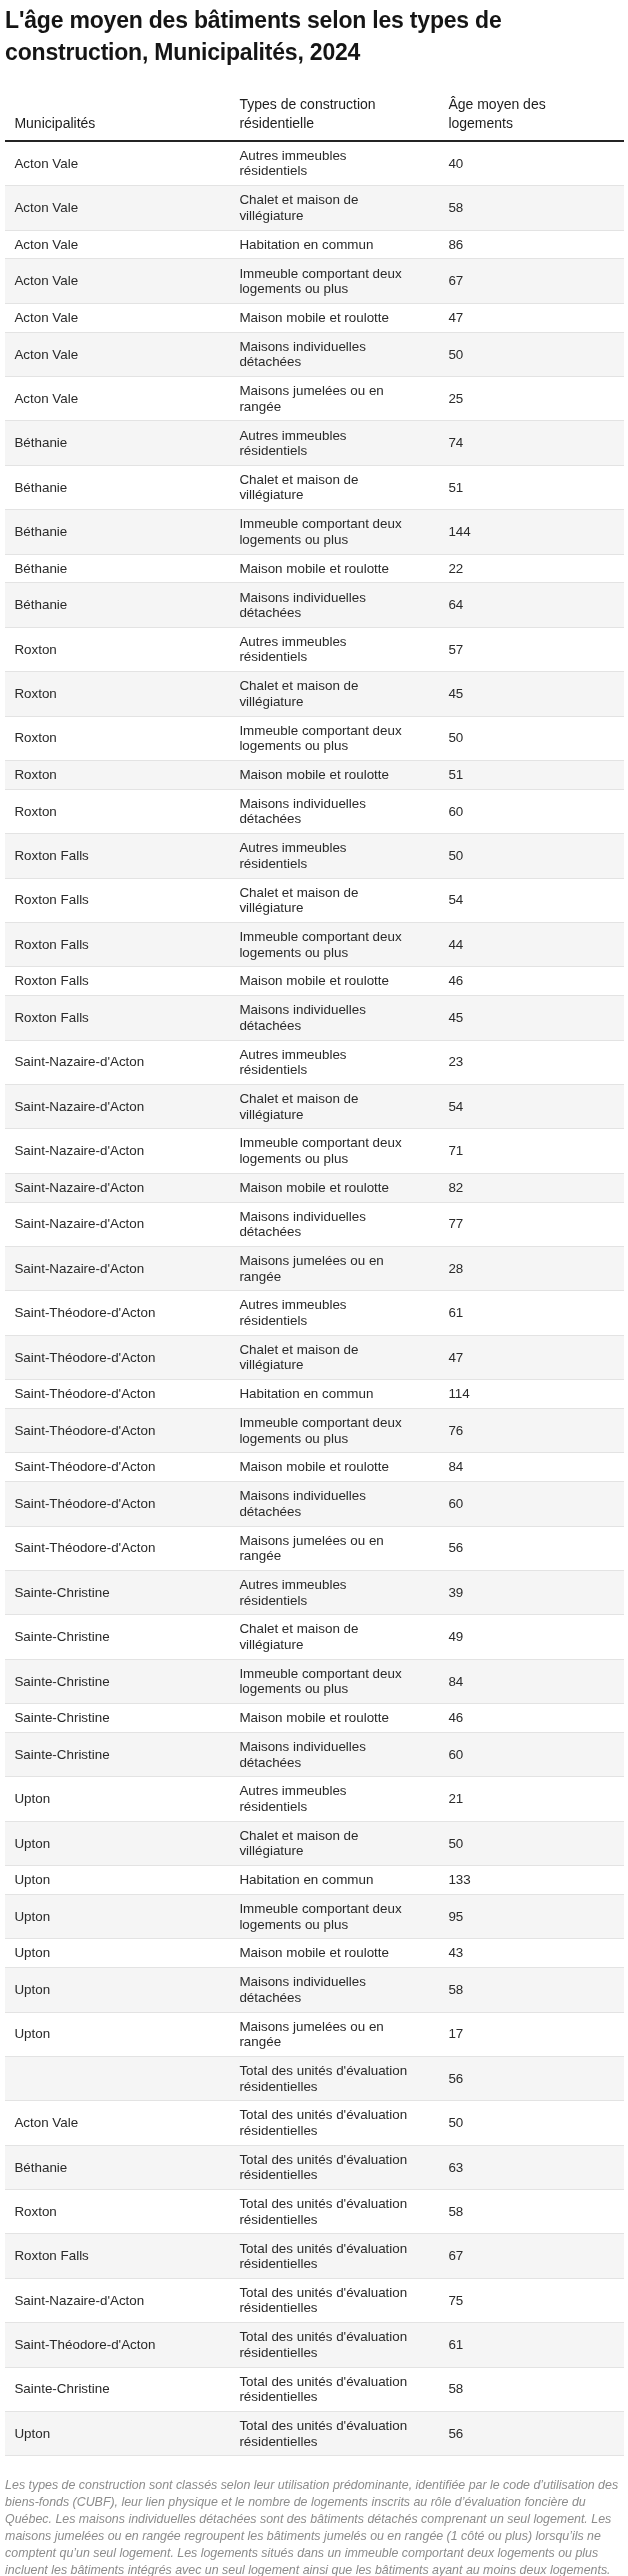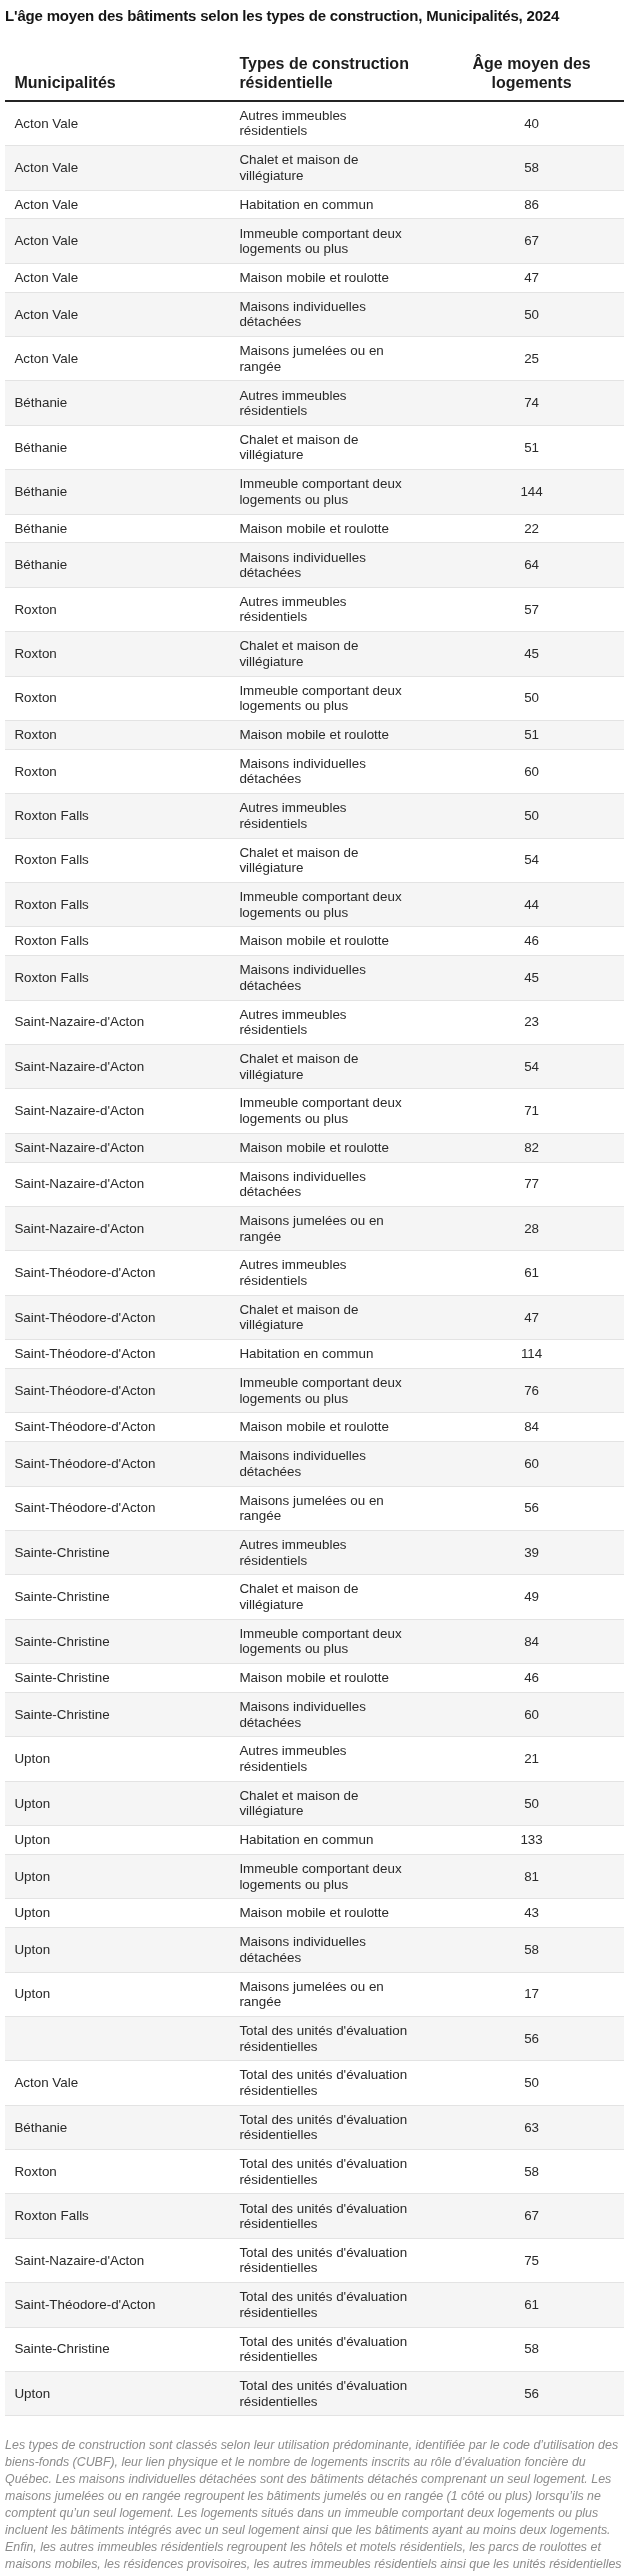--- a/index.html
+++ b/index.html
@@ -1,61 +1,61 @@
 <!DOCTYPE html>
 <html lang="fr" style="font-size:8.2px"><head>
 <meta charset="utf-8">
 <style>
   html, body { margin: 0; padding: 0; background: #ffffff; }
   body { font-family: "Liberation Sans", "DejaVu Sans", sans-serif; color: #242424; }
   .page { width: 629px; box-sizing: border-box; padding: 3.1px 4.1px 7.2px 4.1px; }
 
   .page-title {
-    font-size: 15px;
-    line-height: 24px;
+    font-size: 23px;
+    line-height: 32px;
     font-weight: 700;
     color: #151515;
     margin: 1px 0 0 1px;
     letter-spacing: -0.2px;
     max-width: 613px;
   }
 
   table.data-table {
     border-collapse: collapse;
     table-layout: fixed;
     width: 619px;
     margin: 27px 0 0 1px;
   }
   col.c-muni { width: 225px; }
   col.c-type { width: 209px; }
   col.c-val  { width: 185px; }
 
   thead th {
-    font-size: 16px;
+    font-size: 14px;
     line-height: 18.5px;
-    font-weight: 700;
+    font-weight: 400;
     color: #1d1d1d;
     text-align: left;
     vertical-align: bottom;
     padding: 0 9.3px 7.7px 9.3px;
     white-space: pre-line;
     border-bottom: 2.1px solid #242424;
   }
-  thead th.h-val { text-align: center; }
+  thead th.h-val { text-align: left; }
 
   tbody td {
     font-size: 13.4px;
     line-height: 15.5px;
     color: #2a2a2a;
     padding: 6.2px 9.3px;
     vertical-align: middle;
     white-space: pre-line;
     border-bottom: 1px solid #e3e3e3;
   }
-  tbody td.t-val { text-align: center; }
+  tbody td.t-val { text-align: left; }
   tbody tr:nth-child(even) { background: #f5f5f5; }
 
   .footnote {
     margin: 20.6px 0 0 1px;
     width: 618px;
     font-size: 12.4px;
     line-height: 17px;
     font-style: italic;
     color: #8c8c8c;
   }
@@ -328,21 +328,21 @@
     </tr>
         <tr>
       <td class="t-muni">Upton</td>
       <td class="t-type">Habitation en commun</td>
       <td class="t-val">133</td>
     </tr>
         <tr>
       <td class="t-muni">Upton</td>
       <td class="t-type">Immeuble comportant deux
 logements ou plus</td>
-      <td class="t-val">81</td>
+      <td class="t-val">95</td>
     </tr>
         <tr>
       <td class="t-muni">Upton</td>
       <td class="t-type">Maison mobile et roulotte</td>
       <td class="t-val">43</td>
     </tr>
         <tr>
       <td class="t-muni">Upton</td>
       <td class="t-type">Maisons individuelles
 détachées</td>

